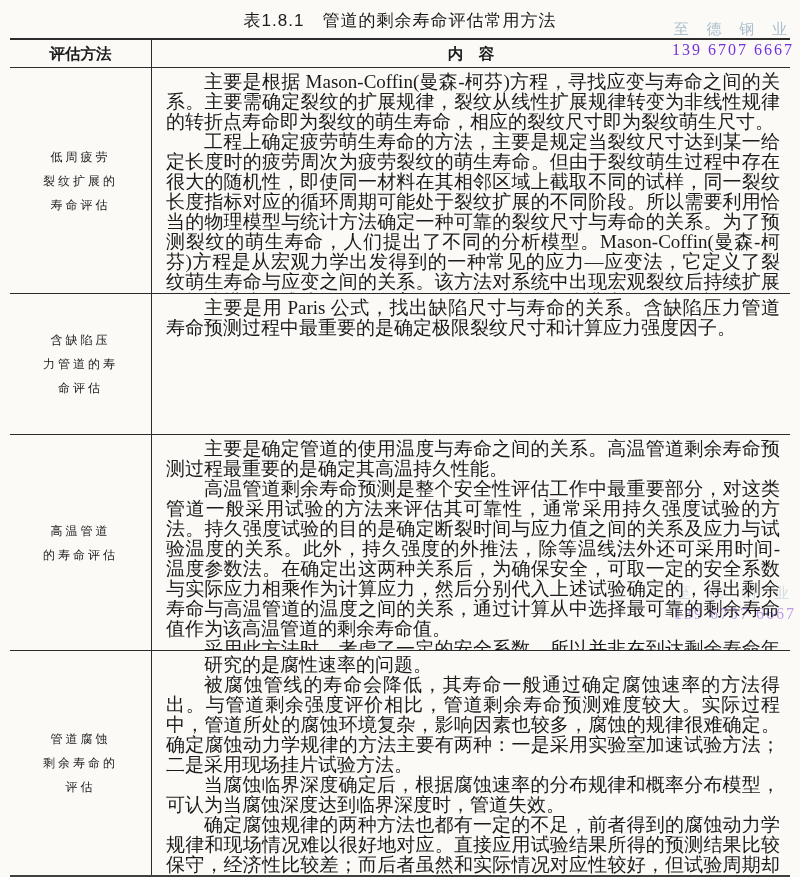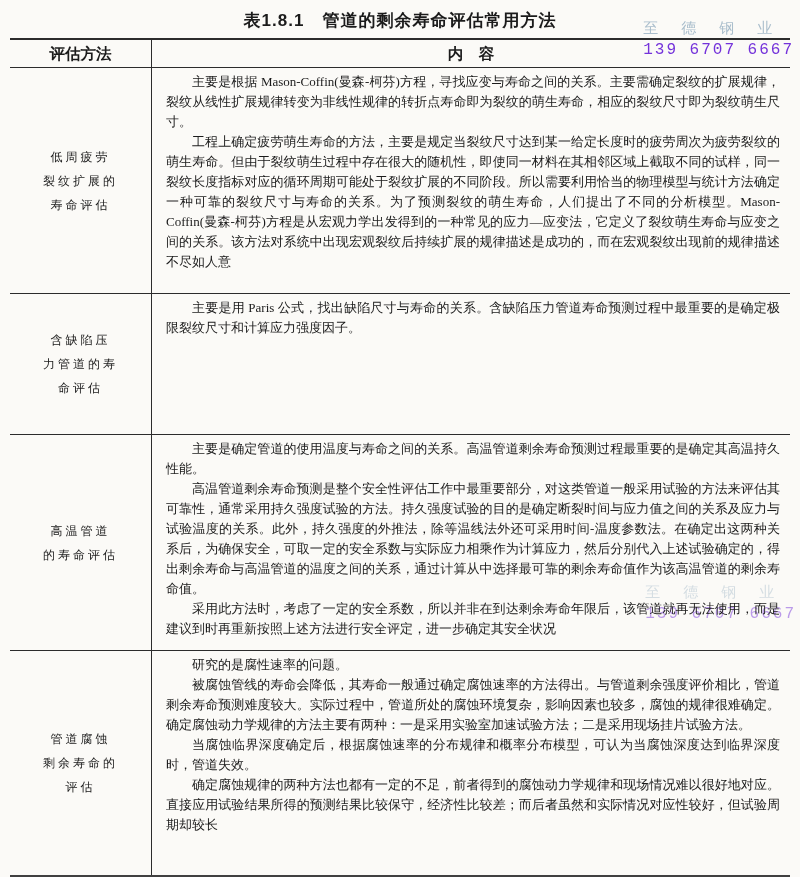--- a/index.html
+++ b/index.html
@@ -3,26 +3,26 @@
 <meta charset="utf-8">
 <style>
   html,body{margin:0;padding:0;}
   body{
     width:800px;height:877px;position:relative;overflow:hidden;
     background:#fbfaf7;color:#1b1b1b;
     font-family:"Liberation Serif", serif;
   }
   .page-title{
     position:absolute;top:9px;left:0;width:100%;text-align:center;
-    font-family:"Liberation Sans", sans-serif;font-weight:bold;
+    font-family:"Liberation Sans", sans-serif;font-weight:normal;
     font-size:17px;letter-spacing:1px;
   }
   .wm{
-    position:absolute;text-align:left;
-    font-family:Liberation Mono, monospace;line-height:1.3;
+    position:absolute;text-align:right;
+    font-family:Liberation Serif, serif;line-height:1.3;
     pointer-events:none;z-index:1;
   }
   .wm-name{font-size:15px;letter-spacing:7px;color:#a6bbca;white-space:nowrap;}
   .wm-phone{font-size:16px;letter-spacing:2px;color:#6d28d9;white-space:nowrap;}
   .wm-top{top:20px;right:6px;opacity:.95;}
   .wm-mid{top:584px;right:4px;opacity:.45;}
   .tbl{
     position:absolute;left:10px;top:38px;width:780px;z-index:2;
     border-top:2px solid #2c2c2c;border-bottom:6px solid #404040;
   }
@@ -30,21 +30,21 @@
   .tr:first-child{border-top:none;}
   .td-method{
     width:142px;flex:0 0 142px;box-sizing:border-box;
     border-right:1px solid #2c2c2c;
     display:flex;flex-direction:column;align-items:center;justify-content:center;
     font-size:12px;
   }
   .td-content{
     flex:1;box-sizing:border-box;overflow:hidden;
     padding:4px 10px 0 14px;
-    font-size:13px;line-height:20px;text-align:justify;
+    font-size:19px;line-height:20px;text-align:justify;
   }
   .td-content p{margin:0;text-indent:2em;}
   .tr-head{height:27px;}
   .tr-head .td-method,.tr-head .td-content{
     font-family:"Liberation Sans", sans-serif;font-weight:bold;font-size:15.5px;
     display:flex;align-items:center;justify-content:center;
     padding:0;text-align:center;text-indent:0;line-height:27px;
   }
   .tr-r0{height:226px;}
   .tr-r1{height:141px;}

